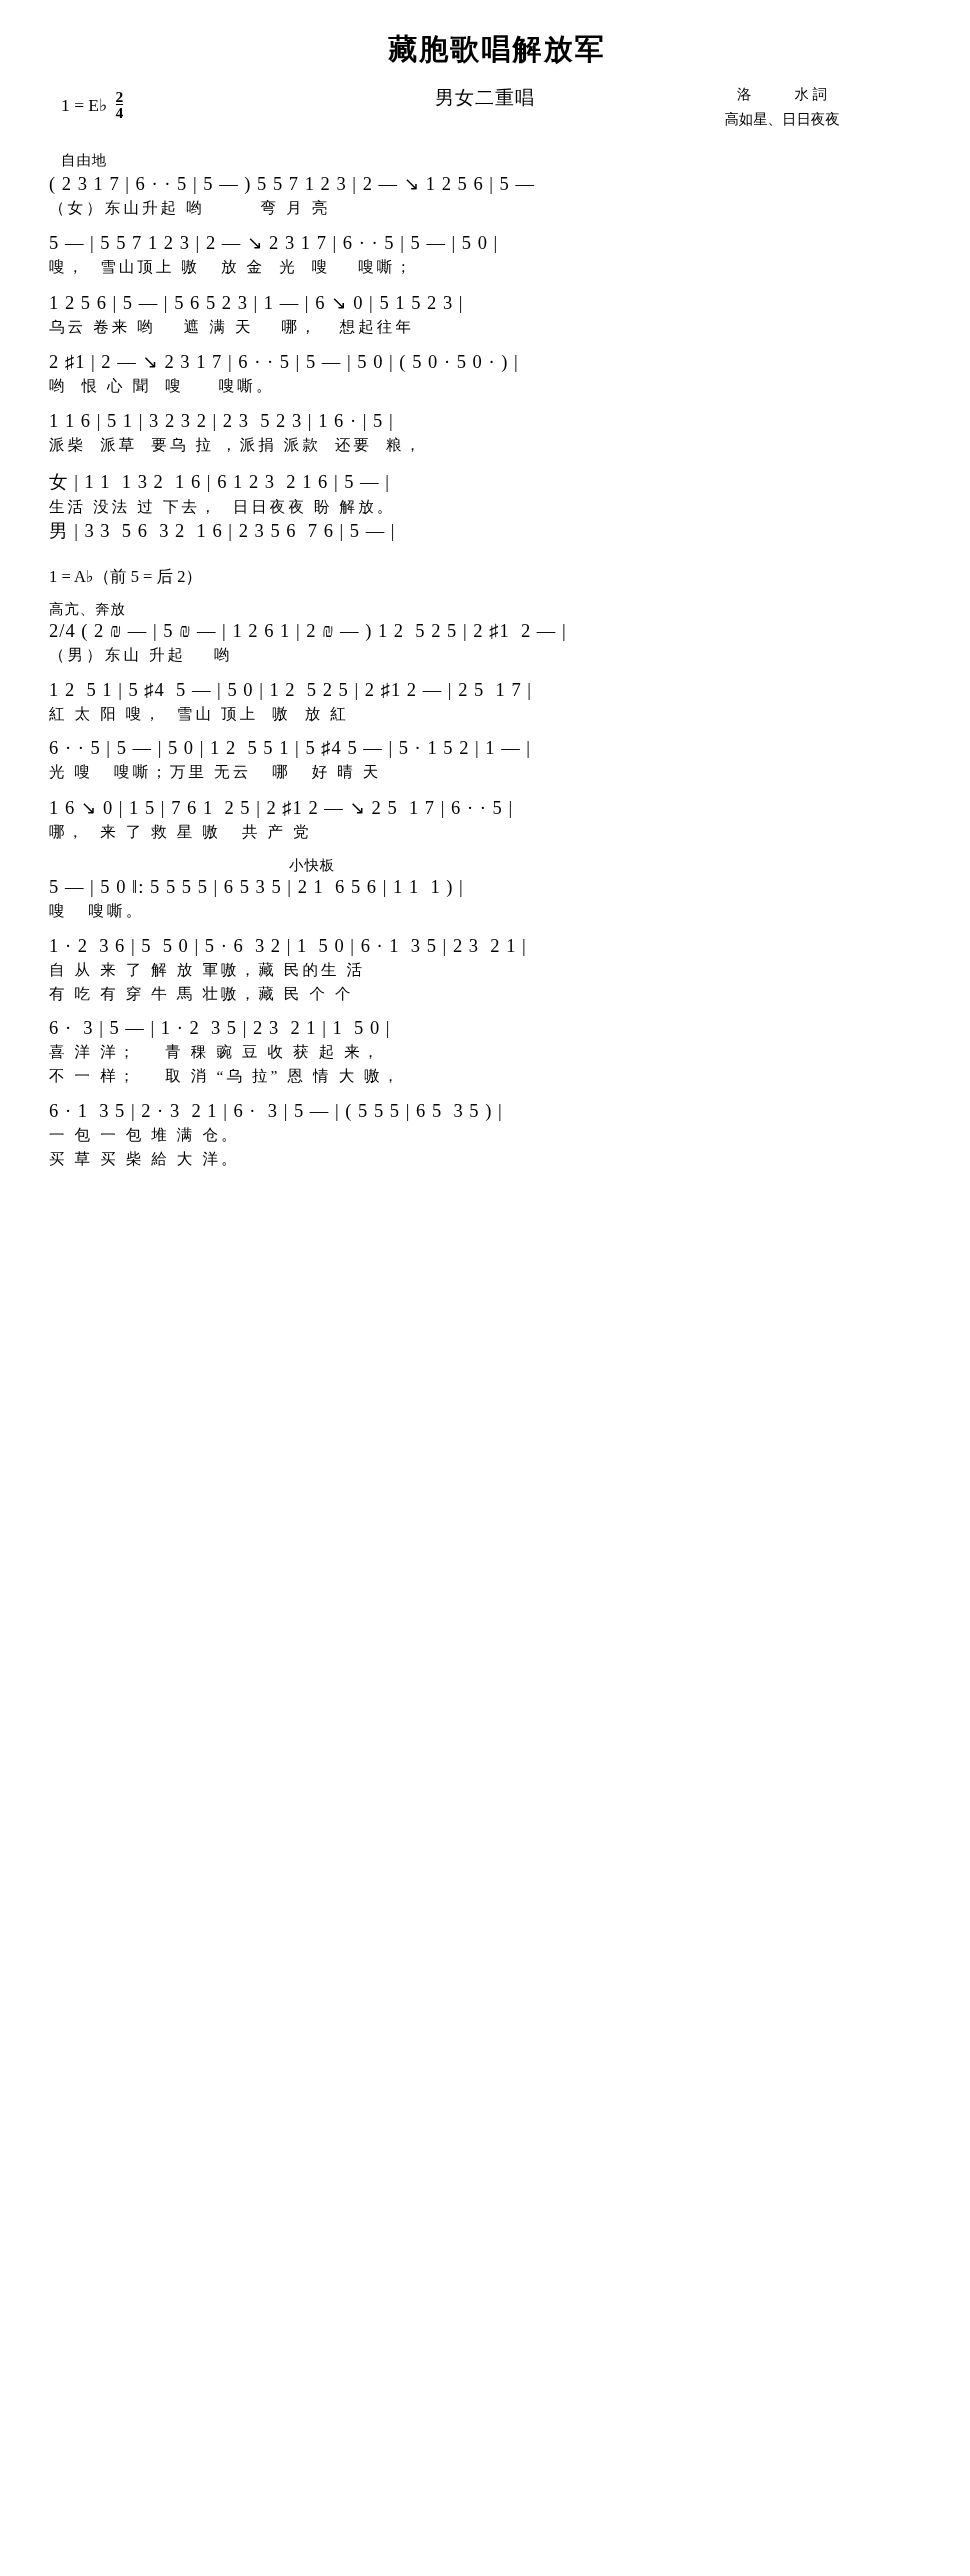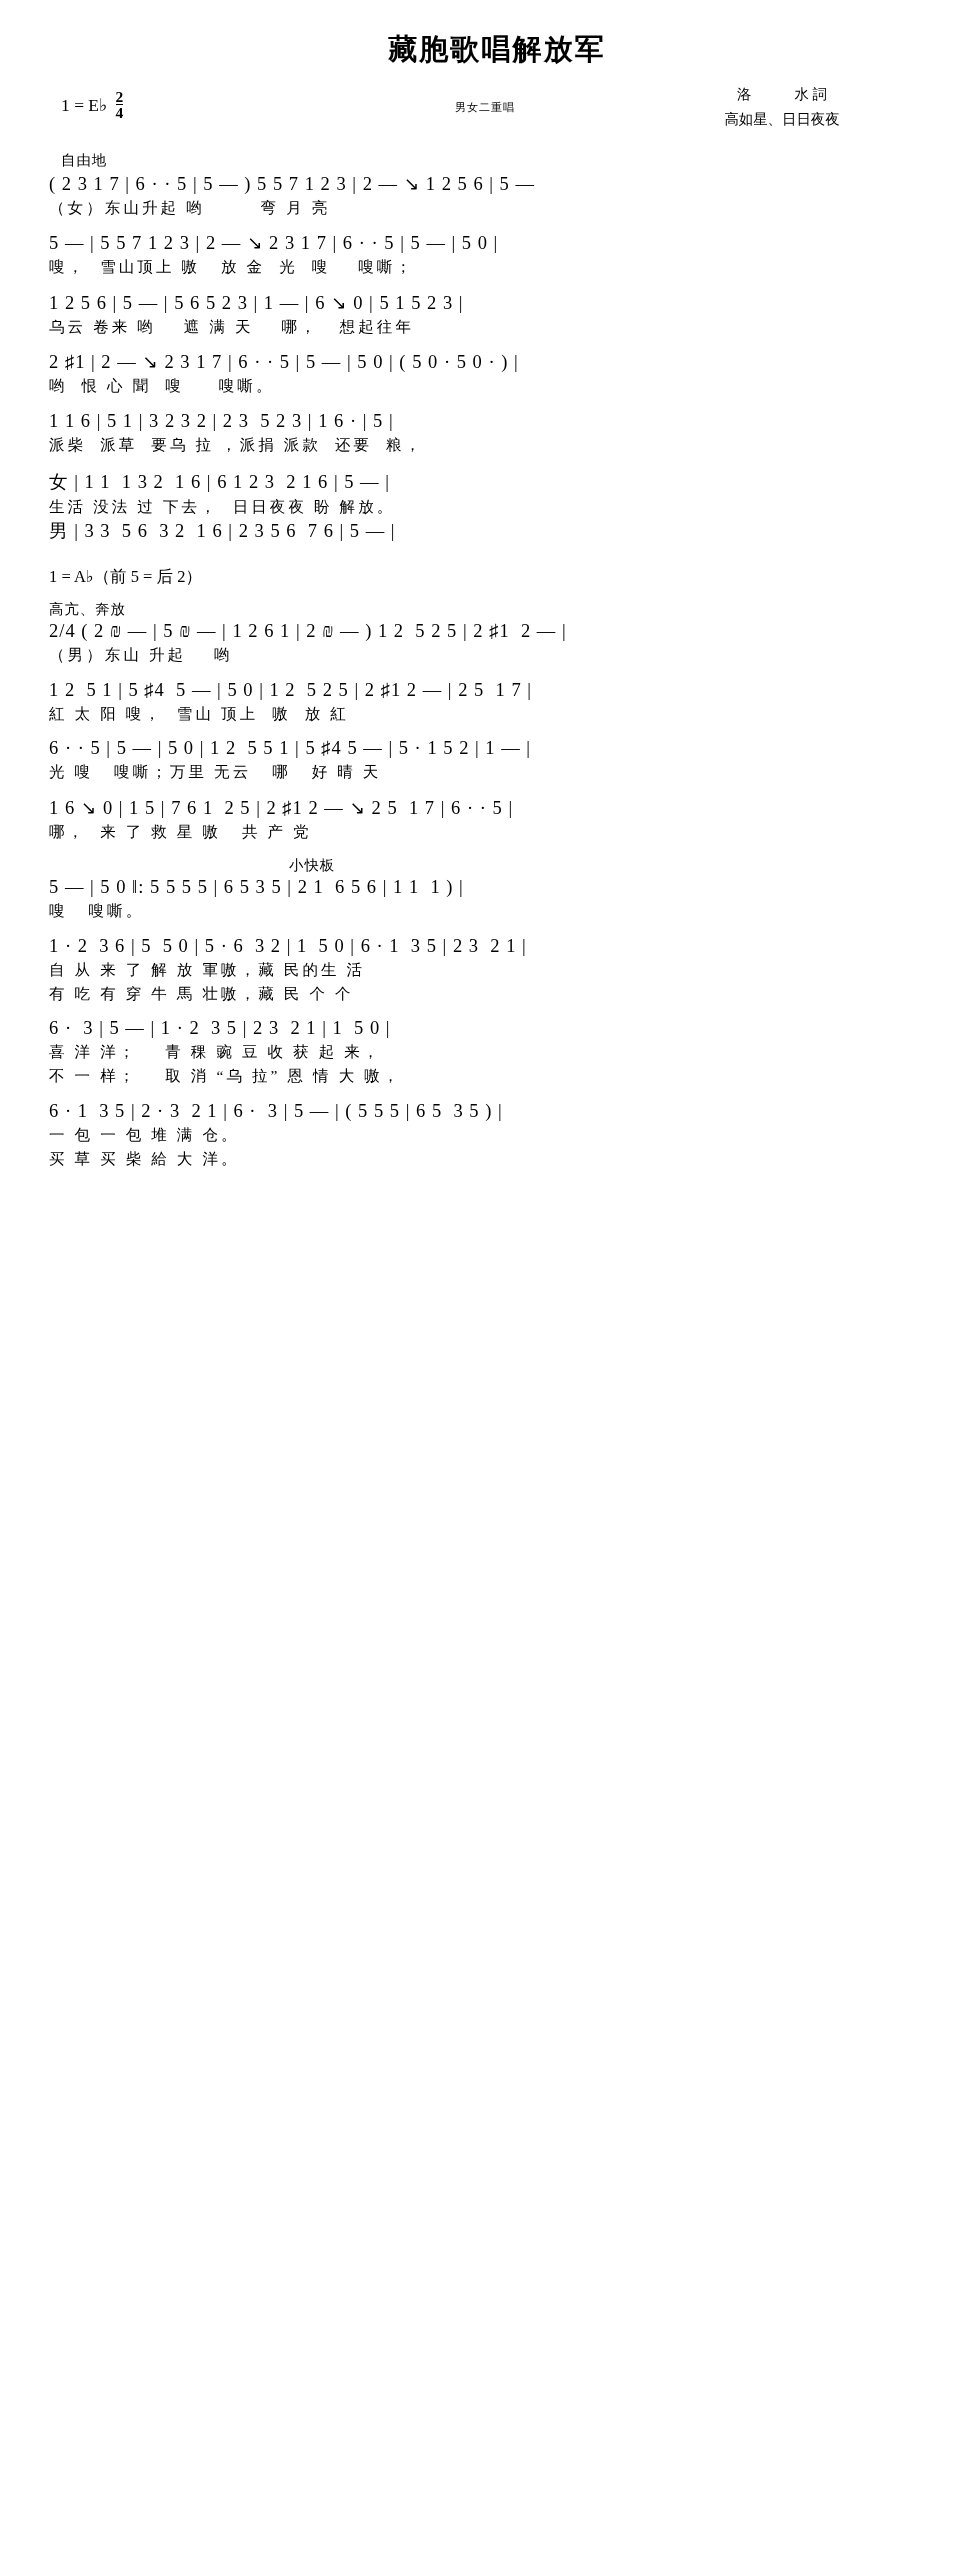--- a/index.html
+++ b/index.html
@@ -51,22 +51,22 @@
     text-align: center;
     font-weight: bold;
     vertical-align: middle;
   }
   .meter .num { display: block; }
   .meter .den { display: block; border-top: 1.5px solid #000; padding-top: 0.5px; }
   .subtitle {
     position: absolute;
     left: 50%;
     transform: translateX(-50%);
-    top: 25px;
-    font-size: 11px;
+    top: 10px;
+    font-size: 19px;
     letter-spacing: 1px;
   }
   .credits {
     position: absolute;
     right: 77px;
     top: 7.2px;
     font-size: 14.4px;
     line-height: 1.7;
     text-align: center;
     width: 222px;

